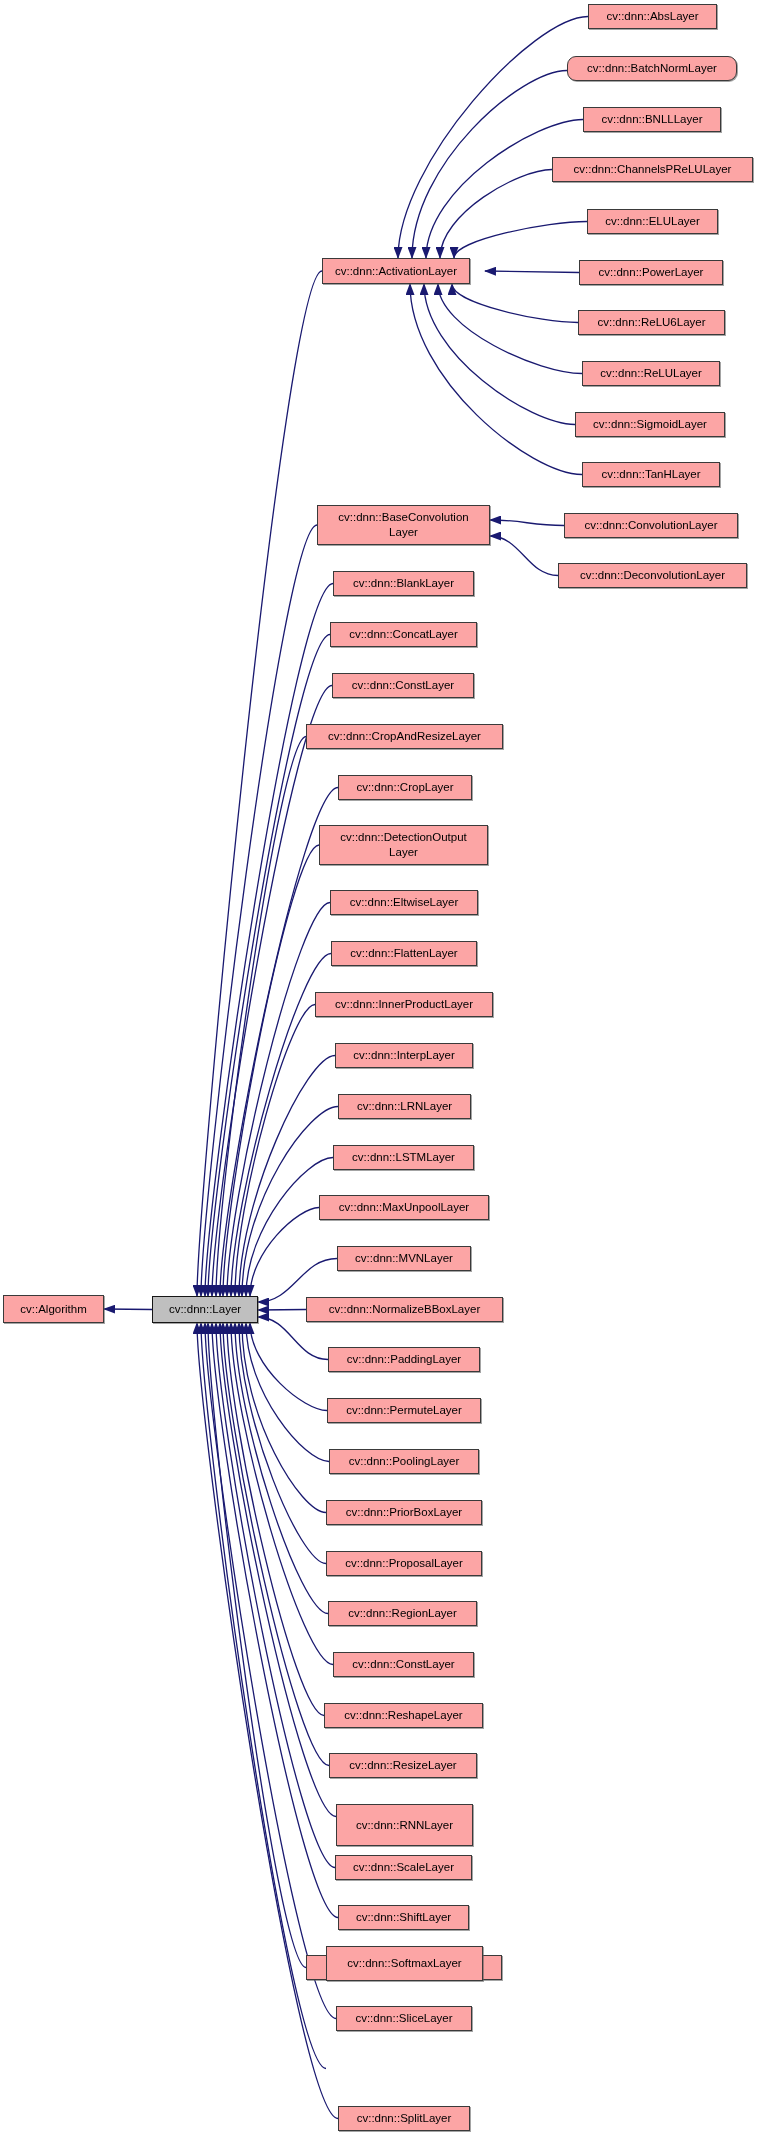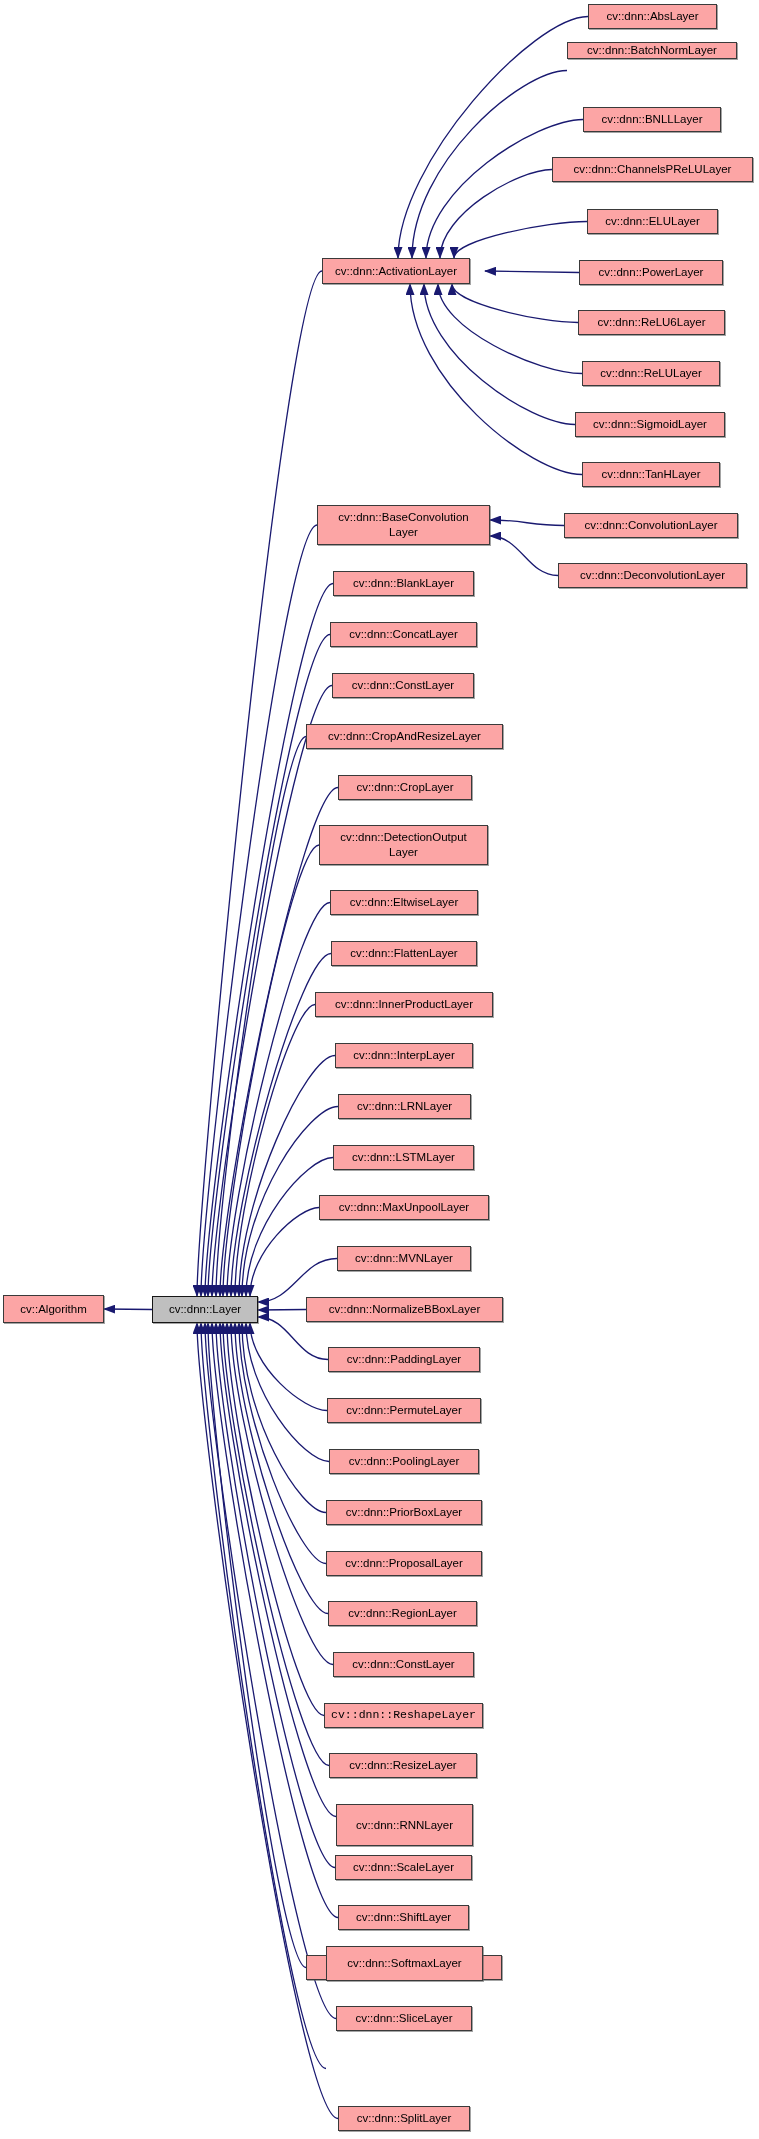--- a/index.html
+++ b/index.html
@@ -79,21 +79,21 @@
         <path d="M582,474.5 C530.4,474.5 410,379 410,284" fill="none" stroke="#191970" stroke-width="1.3" marker-end="url(#arrow)"></path>
         <path d="M564,525.5 C530.7,525.5 523.3,520 490,520" fill="none" stroke="#191970" stroke-width="1.3" marker-end="url(#arrow)"></path>
         <path d="M558,575.5 C527.4,575.5 520.6,536 490,536" fill="none" stroke="#191970" stroke-width="1.3" marker-end="url(#arrow)"></path>
       </g>
   </svg>
 
 <div class="node" style="left: 3px; top: 1295px; width: 101px; height: 28px;">cv::Algorithm</div>
     <div class="node selected" style="left: 152px; top: 1296px; width: 106px; height: 27px;">cv::dnn::Layer</div>
     <div class="node" style="left: 322px; top: 258px; width: 148px; height: 26px;">cv::dnn::ActivationLayer</div>
     <div class="node" style="left: 588px; top: 4px; width: 129px; height: 25px;">cv::dnn::AbsLayer</div>
-    <div class="node" style="left: 567px; top: 42px; width: 170px; height: 17px;">cv::dnn::BatchNormLayer</div>
+    <div class="node" style="left: 567px; top: 56px; width: 170px; height: 25px; border-radius: 9px;">cv::dnn::BatchNormLayer</div>
     <div class="node" style="left: 583px; top: 107px; width: 138px; height: 25px;">cv::dnn::BNLLLayer</div>
     <div class="node" style="left: 552px; top: 157px; width: 201px; height: 25px;">cv::dnn::ChannelsPReLULayer</div>
     <div class="node" style="left: 587px; top: 209px; width: 131px; height: 25px;">cv::dnn::ELULayer</div>
     <div class="node" style="left: 579px; top: 260px; width: 144px; height: 25px;">cv::dnn::PowerLayer</div>
     <div class="node" style="left: 578px; top: 310px; width: 147px; height: 25px;">cv::dnn::ReLU6Layer</div>
     <div class="node" style="left: 582px; top: 361px; width: 138px; height: 25px;">cv::dnn::ReLULayer</div>
     <div class="node" style="left: 575px; top: 412px; width: 150px; height: 25px;">cv::dnn::SigmoidLayer</div>
     <div class="node" style="left: 582px; top: 462px; width: 138px; height: 25px;">cv::dnn::TanHLayer</div>
     <div class="node" style="left: 317px; top: 505px; width: 173px; height: 40px;">cv::dnn::BaseConvolution
 Layer</div>
@@ -115,21 +115,21 @@
     <div class="node" style="left: 319px; top: 1195px; width: 170px; height: 25px;">cv::dnn::MaxUnpoolLayer</div>
     <div class="node" style="left: 337px; top: 1246px; width: 134px; height: 25px;">cv::dnn::MVNLayer</div>
     <div class="node" style="left: 306px; top: 1297px; width: 197px; height: 25px;">cv::dnn::NormalizeBBoxLayer</div>
     <div class="node" style="left: 328px; top: 1347px; width: 152px; height: 25px;">cv::dnn::PaddingLayer</div>
     <div class="node" style="left: 327px; top: 1398px; width: 154px; height: 25px;">cv::dnn::PermuteLayer</div>
     <div class="node" style="left: 329px; top: 1449px; width: 150px; height: 25px;">cv::dnn::PoolingLayer</div>
     <div class="node" style="left: 326px; top: 1500px; width: 156px; height: 25px;">cv::dnn::PriorBoxLayer</div>
     <div class="node" style="left: 326px; top: 1551px; width: 156px; height: 25px;">cv::dnn::ProposalLayer</div>
     <div class="node" style="left: 328px; top: 1601px; width: 149px; height: 25px;">cv::dnn::RegionLayer</div>
     <div class="node" style="left: 333px; top: 1652px; width: 141px; height: 25px;">cv::dnn::ConstLayer</div>
-    <div class="node" style="left: 324px; top: 1703px; width: 159px; height: 25px; font-family: Liberation Mono, monospace;">cv::dnn::ReshapeLayer</div>
+    <div class="node" style="left: 324px; top: 1703px; width: 159px; height: 25px;">cv::dnn::ReshapeLayer</div>
     <div class="node" style="left: 329px; top: 1753px; width: 148px; height: 25px;">cv::dnn::ResizeLayer</div>
     <div class="node" style="left: 336px; top: 1804px; width: 137px; height: 42px;">cv::dnn::RNNLayer</div>
     <div class="node" style="left: 335px; top: 1855px; width: 137px; height: 25px;">cv::dnn::ScaleLayer</div>
     <div class="node" style="left: 338px; top: 1905px; width: 131px; height: 25px;">cv::dnn::ShiftLayer</div>
     <div class="node" style="left: 306px; top: 1955px; width: 196px; height: 25px;">cv::dnn::ShuffleChannelLayer</div>
     <div class="node" style="left: 336px; top: 2006px; width: 136px; height: 25px;">cv::dnn::SliceLayer</div>
     <div class="node" style="left: 326px; top: 1946px; width: 157px; height: 35px;">cv::dnn::SoftmaxLayer</div>
     <div class="node" style="left: 338px; top: 2106px; width: 132px; height: 25px;">cv::dnn::SplitLayer</div>
   </div>
 

